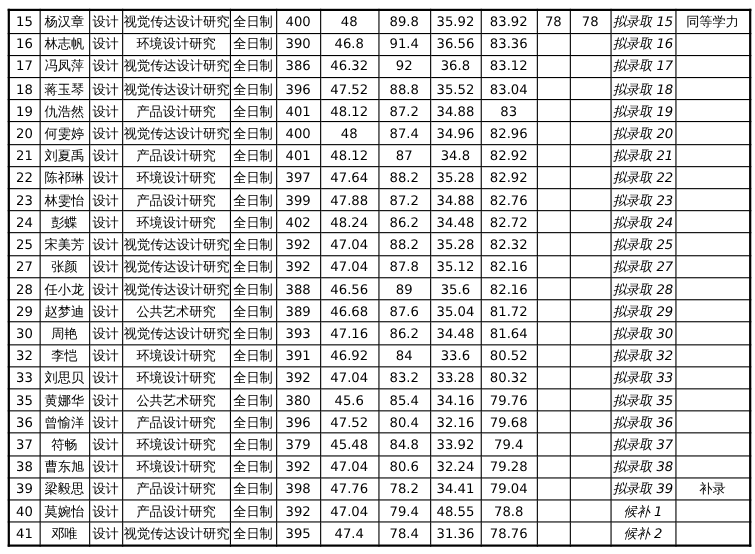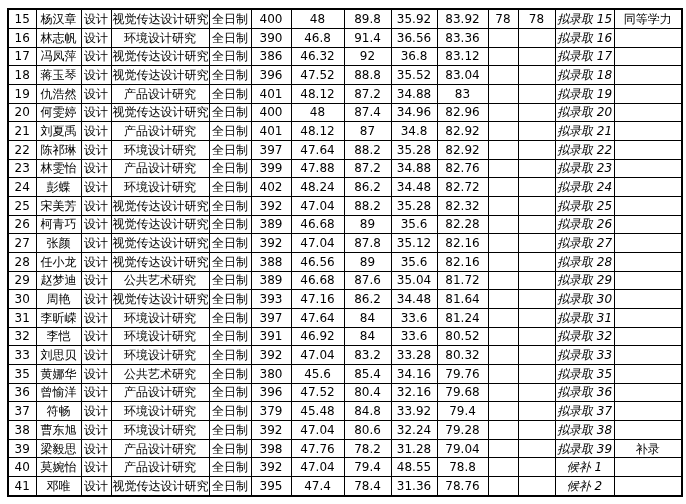--- a/index.html
+++ b/index.html
@@ -254,36 +254,20 @@
           <td class="c7">47.04</td>
           <td class="c8">88.2</td>
           <td class="c9">35.28</td>
           <td class="c10">82.32</td>
           <td class="c11"></td>
           <td class="c12"></td>
           <td class="c13">拟录取 25</td>
           <td class="c14"></td>
         </tr>
         <tr>
-          <td class="c1">26</td>
-          <td class="c2">柯青巧</td>
-          <td class="c3">设计</td>
-          <td class="c4">视觉传达设计研究</td>
-          <td class="c5">全日制</td>
-          <td class="c6">389</td>
-          <td class="c7">46.68</td>
-          <td class="c8">89</td>
-          <td class="c9">35.6</td>
-          <td class="c10">82.28</td>
-          <td class="c11"></td>
-          <td class="c12"></td>
-          <td class="c13">拟录取 26</td>
-          <td class="c14"></td>
-        </tr>
-        <tr>
           <td class="c1">27</td>
           <td class="c2">张颜</td>
           <td class="c3">设计</td>
           <td class="c4">视觉传达设计研究</td>
           <td class="c5">全日制</td>
           <td class="c6">392</td>
           <td class="c7">47.04</td>
           <td class="c8">87.8</td>
           <td class="c9">35.12</td>
           <td class="c10">82.16</td>
@@ -334,36 +318,20 @@
           <td class="c7">47.16</td>
           <td class="c8">86.2</td>
           <td class="c9">34.48</td>
           <td class="c10">81.64</td>
           <td class="c11"></td>
           <td class="c12"></td>
           <td class="c13">拟录取 30</td>
           <td class="c14"></td>
         </tr>
         <tr>
-          <td class="c1">31</td>
-          <td class="c2">李昕嵘</td>
-          <td class="c3">设计</td>
-          <td class="c4">环境设计研究</td>
-          <td class="c5">全日制</td>
-          <td class="c6">397</td>
-          <td class="c7">47.64</td>
-          <td class="c8">84</td>
-          <td class="c9">33.6</td>
-          <td class="c10">81.24</td>
-          <td class="c11"></td>
-          <td class="c12"></td>
-          <td class="c13">拟录取 31</td>
-          <td class="c14"></td>
-        </tr>
-        <tr>
           <td class="c1">32</td>
           <td class="c2">李恺</td>
           <td class="c3">设计</td>
           <td class="c4">环境设计研究</td>
           <td class="c5">全日制</td>
           <td class="c6">391</td>
           <td class="c7">46.92</td>
           <td class="c8">84</td>
           <td class="c9">33.6</td>
           <td class="c10">80.52</td>
@@ -454,21 +422,21 @@
         </tr>
         <tr>
           <td class="c1">39</td>
           <td class="c2">梁毅思</td>
           <td class="c3">设计</td>
           <td class="c4">产品设计研究</td>
           <td class="c5">全日制</td>
           <td class="c6">398</td>
           <td class="c7">47.76</td>
           <td class="c8">78.2</td>
-          <td class="c9">31.28</td>
+          <td class="c9">34.41</td>
           <td class="c10">79.04</td>
           <td class="c11"></td>
           <td class="c12"></td>
           <td class="c13">拟录取 39</td>
           <td class="c14">补录</td>
         </tr>
         <tr>
           <td class="c1">40</td>
           <td class="c2">莫婉怡</td>
           <td class="c3">设计</td>

